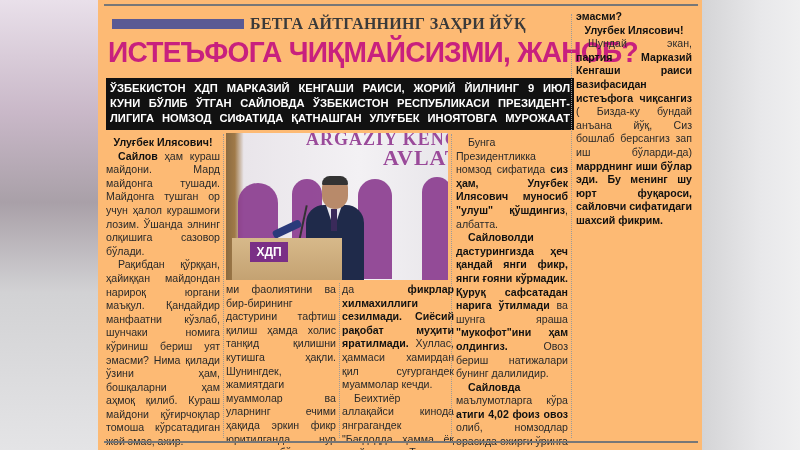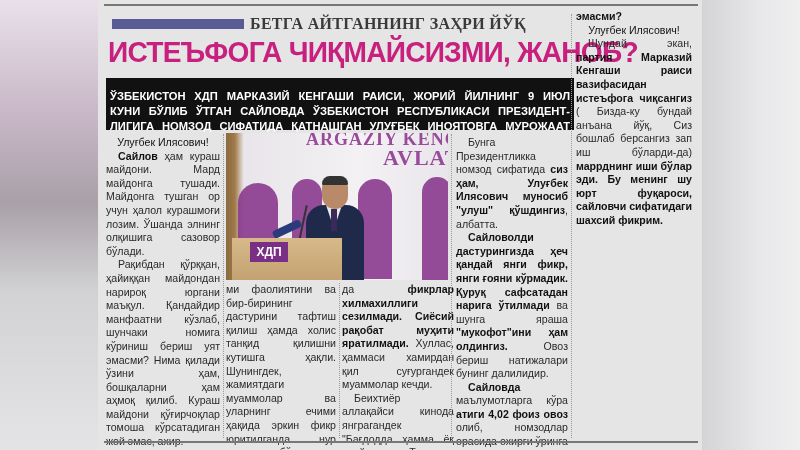--- a/index.html
+++ b/index.html
@@ -11,21 +11,21 @@
     .bg-left {
       position: absolute; left: 0; top: 0; width: 100px; height: 450px;
       background: linear-gradient(180deg, #e9e0ea 0%, #c9b8c8 25%, #a9a0a8 45%, #d2d2d4 65%, #e4e4e6 100%);
     }
     .bg-right {
       position: absolute; left: 702px; top: 0; width: 98px; height: 450px;
       background: linear-gradient(90deg, #d4d4d6 0%, #e8e8ea 60%, #efeff0 100%);
     }
     .page {
       position: absolute; left: 98px; top: 0; width: 604px; height: 450px;
-      background: #e5e5e5;
+      background: #fdba74;
       color: #1e1e1e;
     }
     .top-rule { position: absolute; left: 6px; top: 4px; width: 470px; height: 2px; background: #777; }
     .top-rule-r { position: absolute; left: 472px; top: 4px; width: 128px; height: 2px; background: #777; }
     .kicker {
       position: absolute; left: 14px; top: 14px; width: 460px; height: 20px;
       display: flex; align-items: center;
     }
     .kicker-bar { width: 132px; height: 10px; background: #5a5a94; margin-right: 6px; }
     .kicker-text {
@@ -35,31 +35,31 @@
     .headline {
       position: absolute; left: 10px; top: 34px; width: 466px; height: 36px;
       font-family: "Liberation Sans", sans-serif; font-weight: bold; font-size: 29px;
       color: #c8207e; letter-spacing: -0.8px; white-space: nowrap; line-height: 36px;
       transform: scaleX(0.97); transform-origin: left center;
     }
     .deck {
       position: absolute; left: 8px; top: 78px; width: 468px; height: 52px;
       background: #111; color: #fff;
       font-weight: bold; font-size: 11.2px; line-height: 15px;
-      padding: 11px 4px; box-sizing: border-box; text-align: justify;
+      padding: 3px 4px; box-sizing: border-box; text-align: justify;
     }
     .deck-line { display: block; white-space: nowrap; text-align: justify; text-align-last: justify; }
     .col {
       position: absolute; font-size: 10.6px; line-height: 13.6px; color: #2a2a2a;
       text-align: justify;
     }
     .col p { margin: 0; }
     .col .ind { text-indent: 12px; }
     .col b { color: #111; }
-    .col .center { text-align: center; font-weight: normal; color: #111; }
+    .col .center { text-align: center; font-weight: bold; color: #111; }
     .vsep {
       position: absolute; width: 0; border-left: 1px dotted #9a9a9a;
     }
     .bottom-rule { position: absolute; left: 6px; top: 441px; width: 594px; height: 2px; background: #777; }
     .photo {
       position: absolute; left: 128px; top: 133px; width: 222px; height: 147px;
       background: linear-gradient(90deg, #8a6a40 0%, #a07a48 4%, #e9e5ea 8%, #f3f1f4 60%, #e8e6ea 100%);
       overflow: hidden;
     }
     .photo .banner {

